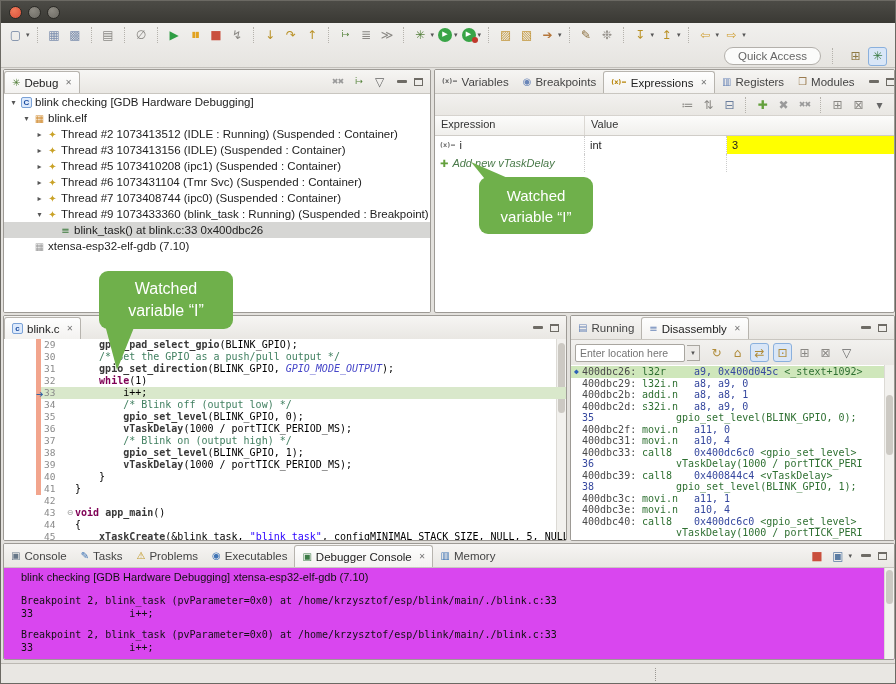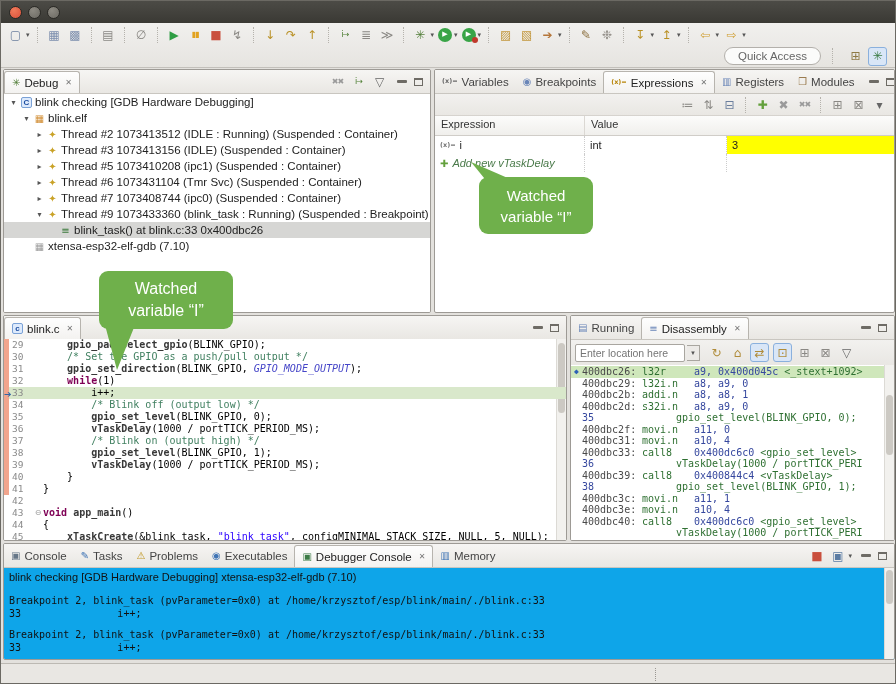--- a/index.html
+++ b/index.html
@@ -48,21 +48,21 @@
   .etools{height:21px;background:linear-gradient(#f2f1ef,#e9e7e3);border-bottom:1px solid #d6d3ce;display:flex;align-items:center;justify-content:flex-end;padding-right:4px;}
   .ehead{display:flex;height:19px;background:linear-gradient(#fcfcfb,#f0efec);border-bottom:1px solid #d0cdc8;font-size:11px;color:#333;}
   .hc{padding:2px 6px;border-right:1px solid #dbd8d3;box-sizing:border-box;}
   .erow{display:flex;height:18px;font-size:11px;color:#222;}
   .ecell{display:flex;align-items:center;padding:0 5px;border-right:1px dotted #ccc;box-sizing:border-box;gap:4px;}
   .exicon{font-size:6.5px;font-weight:bold;color:#777;font-family:"DejaVu Sans",sans-serif;}
   .addicon{font-family:"DejaVu Sans",sans-serif;font-size:10px;color:#63a03c;}
   .addlabel{font-style:italic;color:#4a7a4a;}
   
   .ecode{position:absolute;left:0;right:0;top:23px;bottom:0;overflow:hidden;background:#fff;font-family:"DejaVu Sans Mono",monospace;font-size:10px;}
-  .crow{display:flex;height:12px;line-height:12px;white-space:pre;position:relative;}
+  .crow{display:flex;height:12px;line-height:12px;white-space:pre;position:relative;margin-left:32px;}
   .cbar{width:5px;flex:none;}
   .crow.mark .cbar{background:#f2a58d;}
   .cln{width:24px;flex:none;padding-left:3px;color:#8a8a8a;font-size:9.5px;box-sizing:border-box;}
   .cfold{width:10px;flex:none;color:#999;font-size:8px;text-align:center;font-family:"DejaVu Sans",sans-serif;}
   .ccodeseg{flex:1;overflow:hidden;}
   .crow.cur{background:#d9e8cb;}
   .ip{position:absolute;left:0;top:1px;color:#3465a4;font-size:9px;font-family:"DejaVu Sans",sans-serif;z-index:2;}
   .pl{color:#000;}
   .kw{color:#7f0055;font-weight:bold;}
   .cm{color:#3f7f5f;}
@@ -77,21 +77,21 @@
   .drow{display:flex;height:11.5px;line-height:11.5px;white-space:pre;}
   .drow.cur{background:#cfe7bb;}
   .dmk{width:11px;flex:none;text-align:center;font-size:8px;color:#2d61b5;}
   .daddr{width:60px;flex:none;color:#4a4a4a;}
   .dmn{width:52px;flex:none;color:#2f7032;}
   .dop{color:#35479e;}
   .dsym{color:#2f7032;}
   .dnum{width:60px;flex:none;color:#35479e;}
   .dsrc{color:#2f7032;padding-left:34px;}
   
-  .cc{position:absolute;left:0;right:0;top:24px;bottom:0;background:#0ea5e9;padding:3px 5px;overflow:hidden;}
+  .cc{position:absolute;left:0;right:0;top:24px;bottom:0;background:#d946ef;padding:3px 17px;overflow:hidden;}
   .ccline.sans{font-size:11px;color:#111;height:16px;}
   .ccline.mono{font-family:"DejaVu Sans Mono",monospace;font-size:10px;white-space:pre;color:#111;height:13px;}
   .ccline.blank{height:8px;}
   
   .vsb{position:absolute;top:0;bottom:0;right:0;width:9px;background:#f2f1ee;border-left:1px solid #dcdad5;}
   .vsb .thumb{position:absolute;left:1px;right:1px;border-radius:4px;background:#ccc9c3;}
   
   .statusbar{position:absolute;left:0;top:662px;width:896px;height:22px;background:#e9e7e3;border-top:1px solid #bcb9b3;}
   .grip{position:absolute;left:654px;top:4px;width:2px;height:13px;border-left:1px dotted #9a9792;}
   

